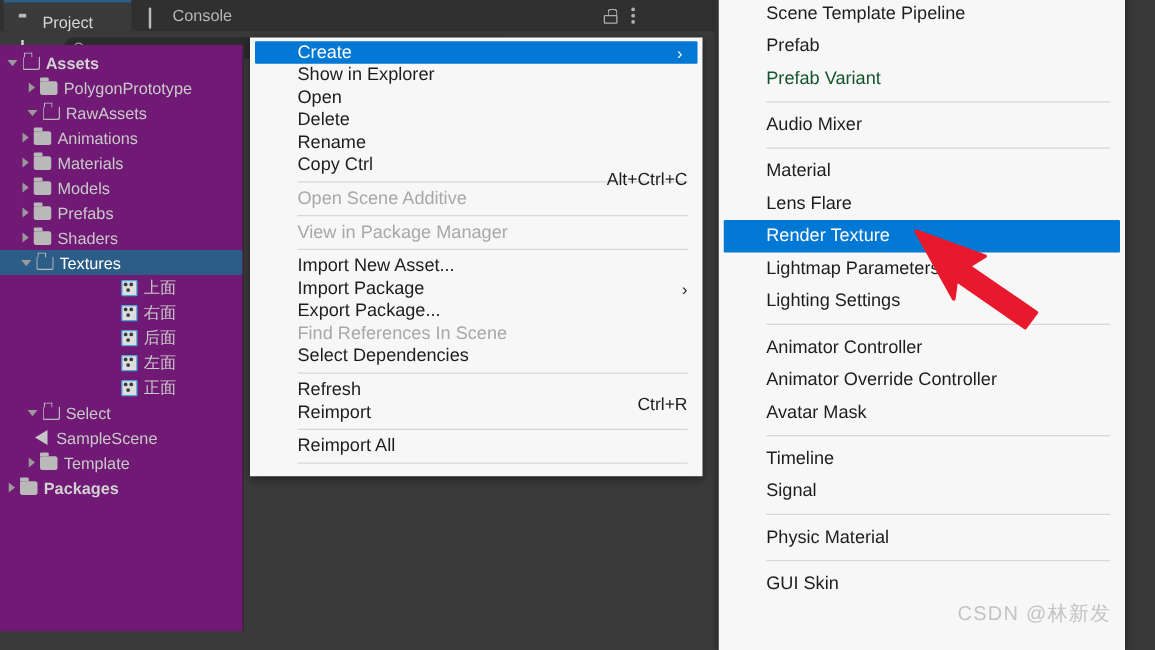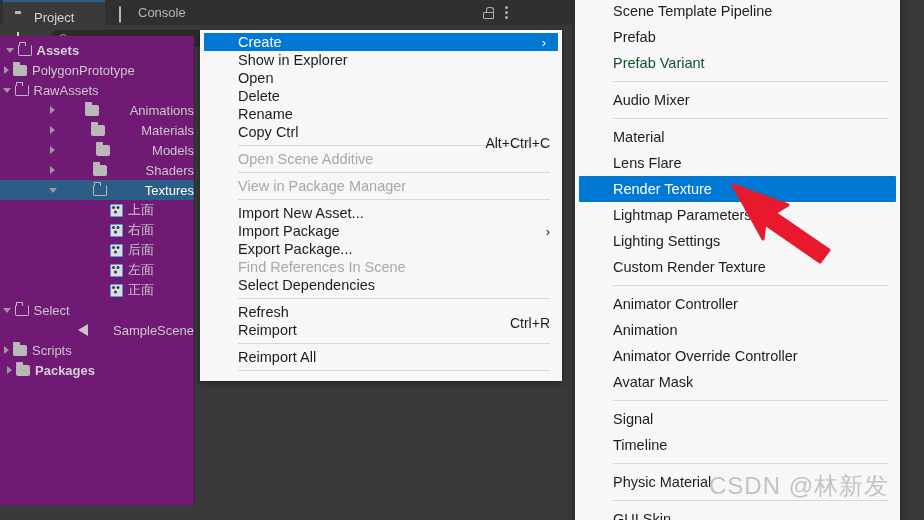--- a/index.html
+++ b/index.html
@@ -319,23 +319,23 @@
     position: absolute;
     left: 1px; top: 0.5px;
     width: 0; height: 0;
     border-top: 6px solid transparent;
     border-bottom: 6px solid transparent;
     border-right: 10px solid #c5c5c5;
   }
   .tree-label { overflow: hidden; text-overflow: ellipsis; }
 
   .ind-0 { padding-left: 3px; }
-  .ind-1 { }
-  .ind-2 { padding-left: 46px; justify-content: space-between; }
-  .ind-3 { padding-left: 84px; margin-left: 13px; }
+  .ind-1 { padding-left: 19px; }
+  .ind-2 { padding-left: 14px; }
+  .ind-3 { padding-left: 84px; }
 
   .tree-right-pane {
     position: absolute;
     left: 196px; top: 51px;
     width: 376px;
     height: 469px;
     background: #3a3a3a;
   }
 
   
@@ -429,21 +429,21 @@
     width: 924px; height: 520px;
     pointer-events: none;
     z-index: 80;
   }
 
   
   .watermark {
     position: absolute;
     right: 35px;
     bottom: 18px;
-    font-size: 24px;
+    font-size: 16px;
     color: #c3c3c3;
     letter-spacing: 1px;
     z-index: 70;
     white-space: nowrap;
   }
 </style>
 </head>
 <body>
 
 <div id="app">
@@ -507,20 +507,25 @@
           <span class="tree-label">Materials</span>
         </div>
         <div class="tree-row ind-2">
           <span class="tw-arrow right"></span>
           <span class="ico-folder"></span>
           <span class="tree-label">Models</span>
         </div>
         <div class="tree-row ind-2">
           <span class="tw-arrow right"></span>
           <span class="ico-folder"></span>
+          <span class="tree-label">Prefabs</span>
+        </div>
+        <div class="tree-row ind-2">
+          <span class="tw-arrow right"></span>
+          <span class="ico-folder"></span>
           <span class="tree-label">Shaders</span>
         </div>
         <div class="tree-row ind-2 selected">
           <span class="tw-arrow down"></span>
           <span class="ico-folder open"></span>
           <span class="tree-label">Textures</span>
         </div>
         <div class="tree-row ind-3">
           <span class="tw-arrow none"></span>
           <span class="ico-tex"></span>
@@ -552,21 +557,21 @@
           <span class="tree-label">Select</span>
         </div>
         <div class="tree-row ind-2">
           <span class="tw-arrow none"></span>
           <span class="ico-scene"></span>
           <span class="tree-label">SampleScene</span>
         </div>
         <div class="tree-row ind-1">
           <span class="tw-arrow right"></span>
           <span class="ico-folder"></span>
-          <span class="tree-label">Scripts</span>
+          <span class="tree-label">Template</span>
         </div>
         <div class="tree-row ind-0 bold">
           <span class="tw-arrow right"></span>
           <span class="ico-folder"></span>
           <span class="tree-label">Packages</span>
         </div>
       </div>
     <div class="tree-right-pane"></div>
   </div>
 
@@ -654,42 +659,36 @@
       </div>
       <div class="sub-item highlight">
         <span>Render Texture</span>
       </div>
       <div class="sub-item">
         <span>Lightmap Parameters</span>
       </div>
       <div class="sub-item">
         <span>Lighting Settings</span>
       </div>
-      <div class="sub-item">
-        <span>Custom Render Texture</span>
-      </div>
       <div class="sub-sep"></div>
       <div class="sub-item">
         <span>Animator Controller</span>
       </div>
       <div class="sub-item">
-        <span>Animation</span>
-      </div>
-      <div class="sub-item">
         <span>Animator Override Controller</span>
       </div>
       <div class="sub-item">
         <span>Avatar Mask</span>
       </div>
       <div class="sub-sep"></div>
       <div class="sub-item">
+        <span>Timeline</span>
+      </div>
+      <div class="sub-item">
         <span>Signal</span>
-      </div>
-      <div class="sub-item">
-        <span>Timeline</span>
       </div>
       <div class="sub-sep"></div>
       <div class="sub-item">
         <span>Physic Material</span>
       </div>
       <div class="sub-sep"></div>
       <div class="sub-item">
         <span>GUI Skin</span>
       </div>
     </div>

